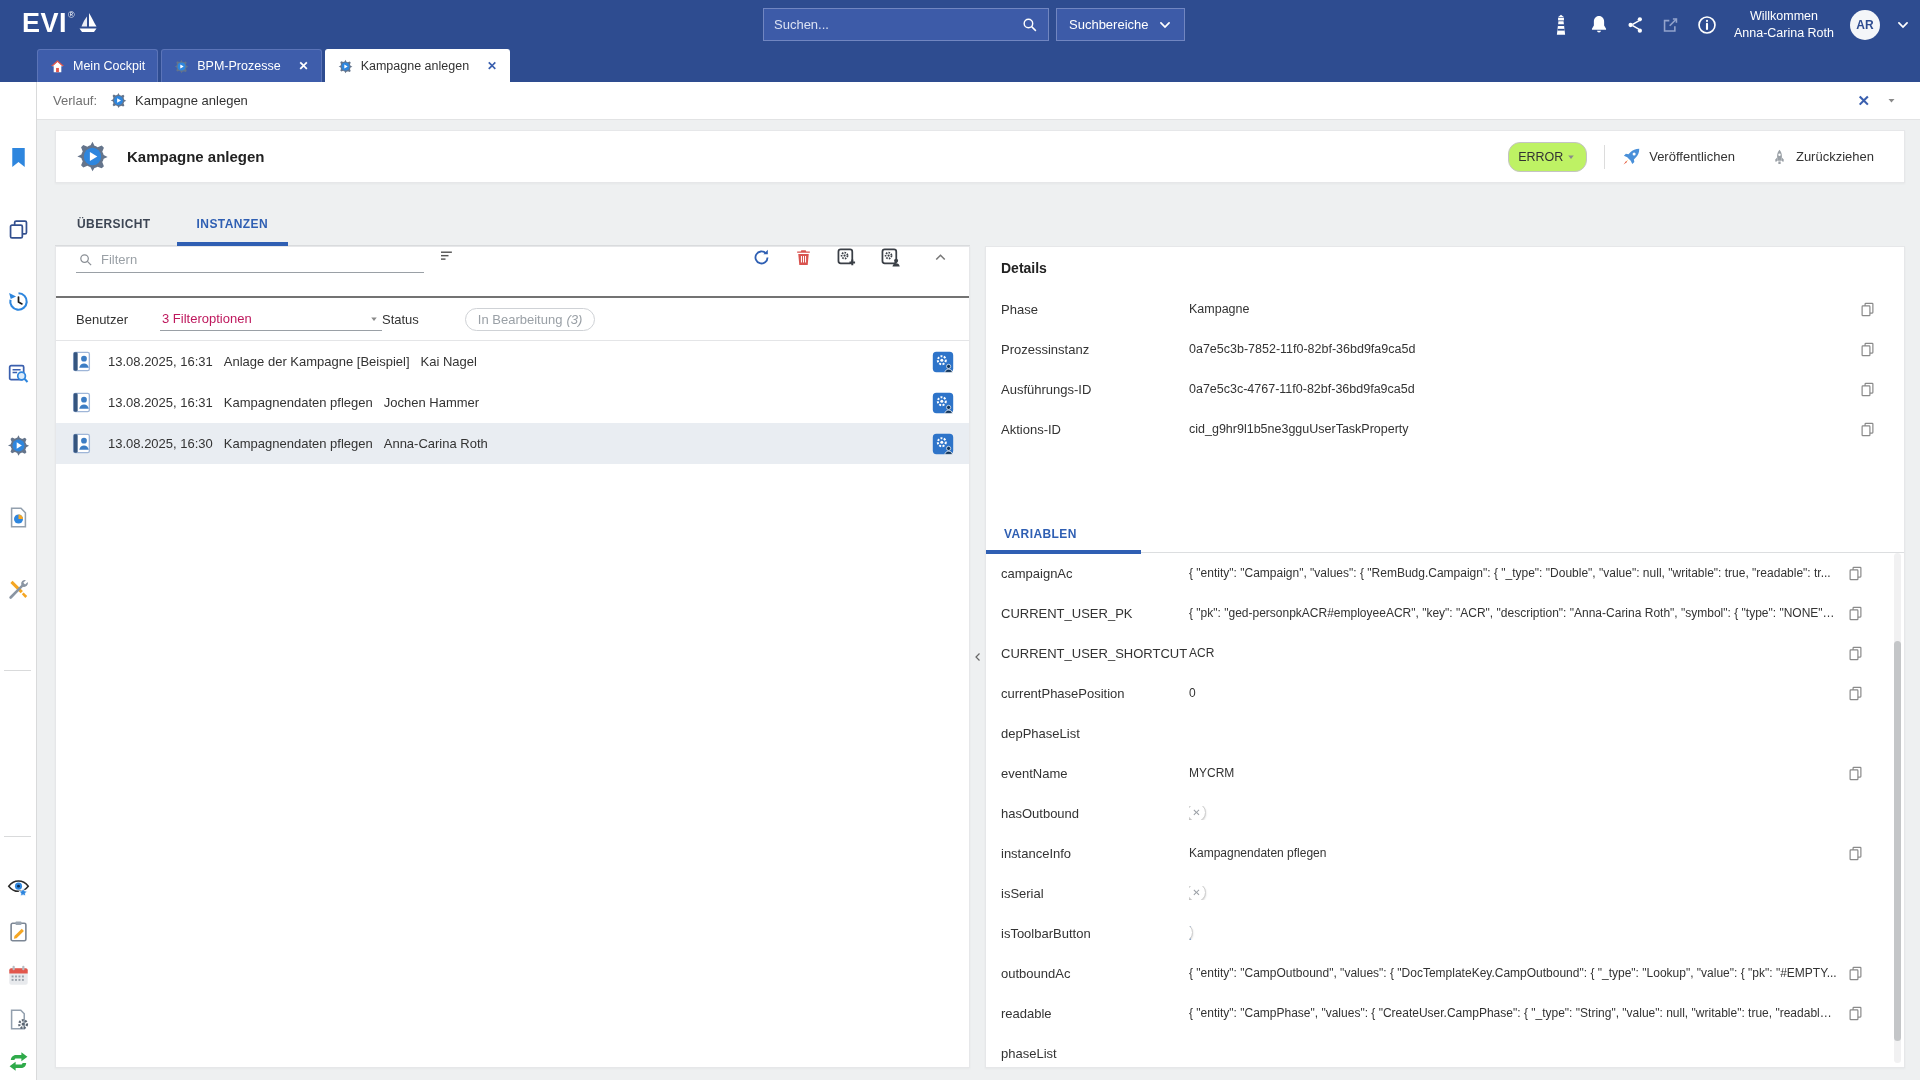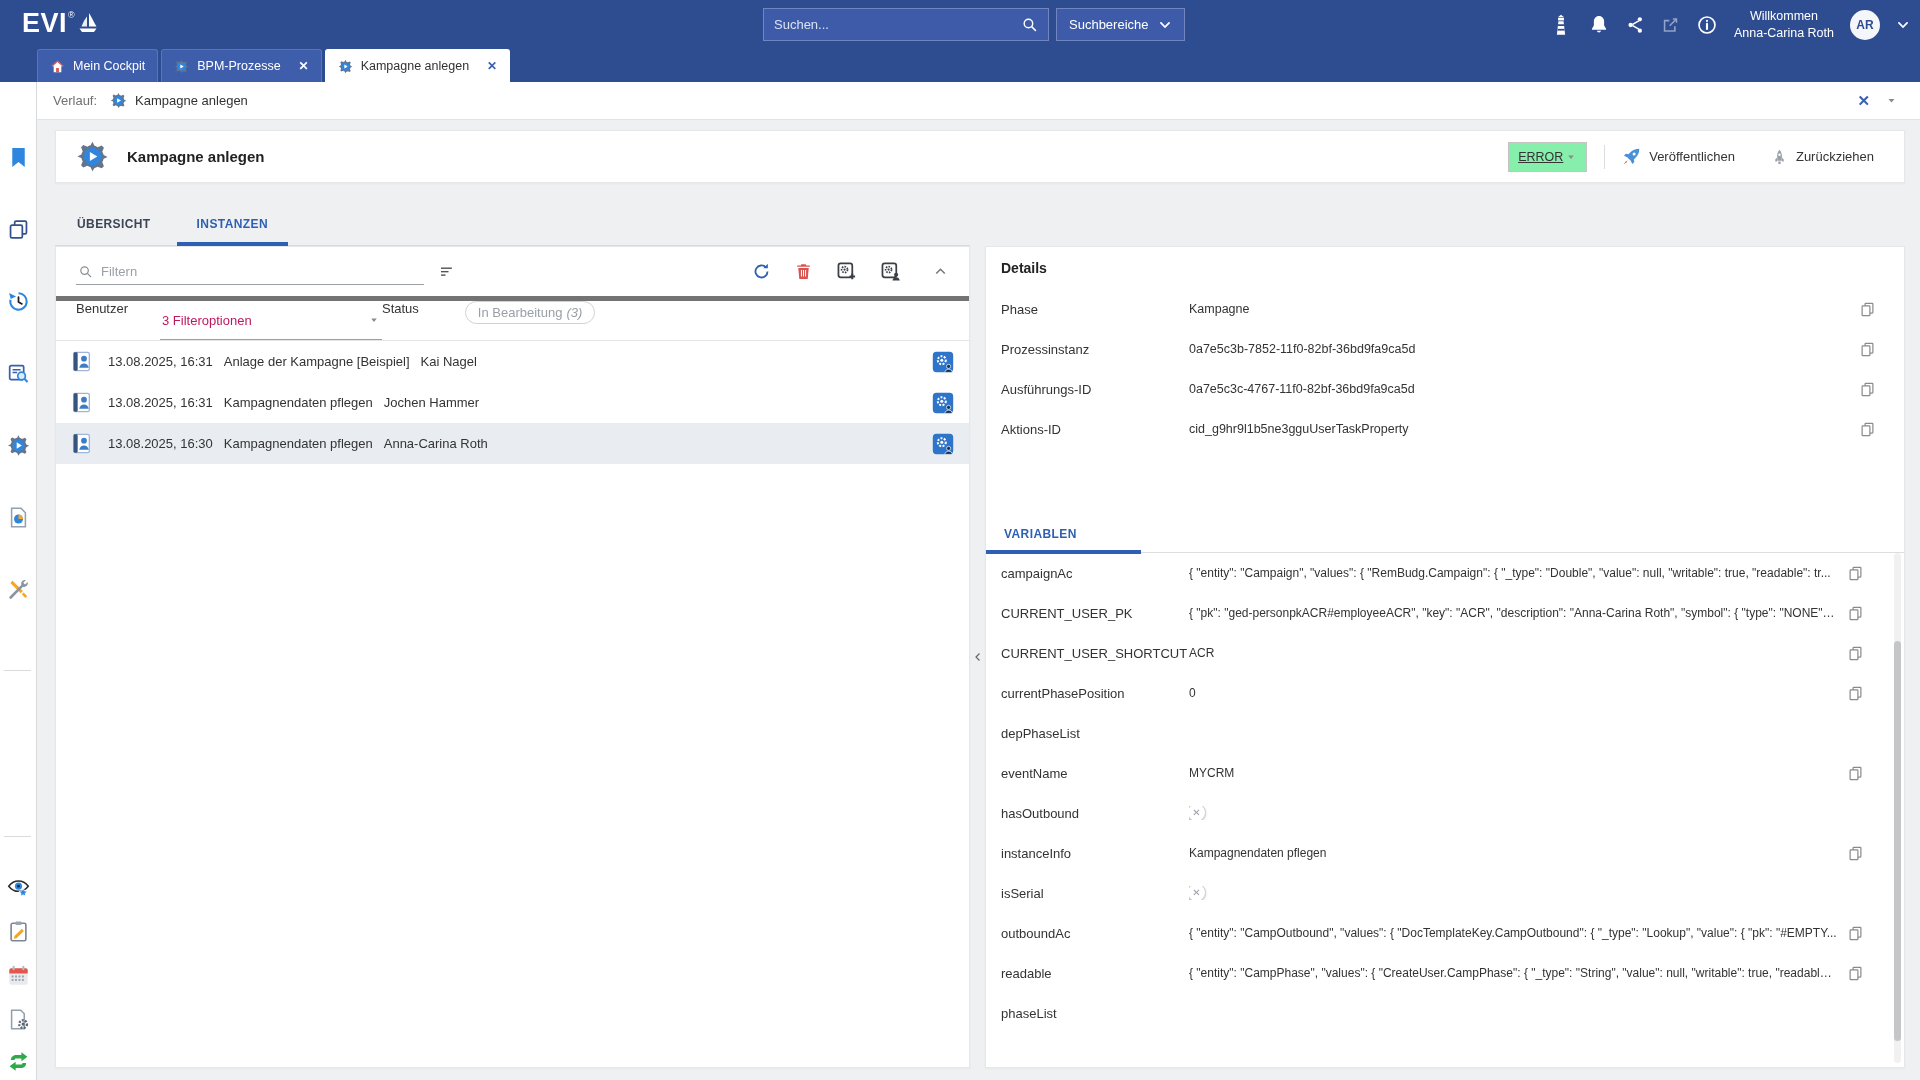--- a/index.html
+++ b/index.html
@@ -57,51 +57,51 @@
   .crumb-x { color:#3a5fae; font-weight:bold; font-size:15px; cursor:pointer; line-height:1; }
   .crumb-caret { width:13px; height:13px; cursor:pointer; }
 
   
   .page { position:absolute; top:120px; left:37px; right:0; bottom:0; }
   .card { background:#fff; border:1px solid #e6e7e9; box-shadow:0 1px 2px rgba(0,0,0,.04); }
 
   .headcard { position:absolute; left:18px; top:10px; width:1850px; height:53px; display:flex; align-items:center; }
   .headcard .gbig { width:33px; height:33px; margin-left:20px; }
   .headcard .title { margin-left:18px; font-size:15px; font-weight:bold; color:#222; }
-  .statussel { margin-left:auto; width:79px; height:30px; border:1px solid #c4c4c4; border-radius:0;
-               display:flex; align-items:center; justify-content:space-between; padding:0 9px; cursor:pointer; background:#86efac;text-decoration:underline; }
+  .statussel { margin-left:auto; width:79px; height:30px; border:1px solid #c4c4c4; border-radius:12px;
+               display:flex; align-items:center; justify-content:space-between; padding:0 9px; cursor:pointer; background:#bef264; }
   .statussel .val { font-size:12.5px; color:#333; }
   .statussel svg { width:12px; height:12px; }
   .vdiv { width:1px; height:24px; background:#dcdcdc; margin:0 17px; }
   .hbtn { display:flex; align-items:center; gap:8px; cursor:pointer; color:#333; }
   .hbtn svg { width:19px; height:19px; }
   .hbtn.withdraw { margin-left:36px; margin-right:30px; }
 
   .ctabs { position:absolute; left:18px; top:84px; width:915px; height:42px; border-bottom:1px solid #d9dbdd;
            display:flex; align-items:flex-end; padding-left:20px; }
   .ctab { position:relative; padding:0 2px 14px 2px; font-size:12px; font-weight:bold; letter-spacing:.4px;
           color:#3d4654; cursor:pointer; }
   .ctab + .ctab { margin-left:42px; }
   .ctab.active { color:#2f5fb3; }
   .ctab.active::after { content:""; position:absolute; left:-18px; right:-18px; bottom:-1px; height:4px; background:#2f5fb3; }
 
   .leftcard { position:absolute; left:18px; top:126px; width:915px; height:822px; }
-  .filterrow { height:49px; display:flex; align-items:center; padding:0 20px; }
+  .filterrow { height:49px; display:flex; align-items:flex-start; padding:0 20px; }
   .filterinput { width:348px; border-bottom:1px solid #9aa0a6; display:flex; align-items:center; gap:8px; padding:5px 2px; }
   .filterinput svg { width:15px; height:15px; color:#8a8f95; }
   .filterinput input { flex:1; border:none; outline:none; font-size:13px; color:#333;
                        font-family:"Liberation Sans",sans-serif; }
   .filterinput input::placeholder { color:#9aa0a6; }
   .sortbtn { width:18px; height:18px; margin-left:14px; cursor:pointer; }
   .ltoolbar { margin-left:auto; display:flex; align-items:center; gap:23px; }
   .ltoolbar .tb { width:19px; height:19px; cursor:pointer; }
   .ltoolbar .collapse { width:17px; height:17px; margin-left:8px; }
 
-  .listhead { height:45px; border-top:5px solid #737373; border-bottom:1px solid #e4e5e7;
-              display:flex; padding:0 20px; }
+  .listhead { height:45px; border-top:2px solid #737373; border-bottom:1px solid #e4e5e7;
+              display:flex; align-items:center; padding:0 20px; }
   .listhead .ulabel { color:#333; width:84px; }
   .fselect { width:222px; border-bottom:1px solid #9aa0a6; display:flex; align-items:center;
              justify-content:space-between; padding:4px 2px; color:#be185d; cursor:pointer; }
   .fselect svg { width:12px; height:12px; }
   .listhead .slabel { color:#333; }
   .chip { margin-left:46px; border:1px solid #cfd2d6; border-radius:12px; height:23px; padding:0 12px;
           display:flex; align-items:center; gap:4px; color:#9aa0a6; cursor:pointer; }
   .chip .cnt { font-style:italic; }
 
   .irow { height:41px; display:flex; align-items:center; padding:0 14px; cursor:pointer; }
@@ -683,20 +683,27 @@
             </span>
         </div>
         <div class="vrow">
           <span class="vlabel">isSerial</span>
           <span class="vvalue">
             <span class="toggle off"><span class="knob">✕</span></span>
           </span>
           <span class="nocopy"></span>
         </div>
         <div class="vrow">
+          <span class="vlabel">isToolbarButton</span>
+          <span class="vvalue">
+            <span class="toggle on"><span class="knob">✓</span></span>
+          </span>
+          <span class="nocopy"></span>
+        </div>
+        <div class="vrow">
           <span class="vlabel">outboundAc</span>
           <span class="vvalue">{ "entity": "CampOutbound", "values": { "DocTemplateKey.CampOutbound": { "_type": "Lookup", "value": { "pk": "#EMPTY...</span>
           <span class="copybtn" style="display:flex">
               <svg viewBox="0 0 24 24" fill="none" stroke="#8a8a8a" stroke-width="1.7">
                 <rect x="8.6" y="3.4" width="11" height="13.6" rx="1"></rect>
                 <rect x="4.4" y="7" width="11" height="13.6" rx="1" fill="#fff"></rect>
               </svg>
             </span>
         </div>
         <div class="vrow">

